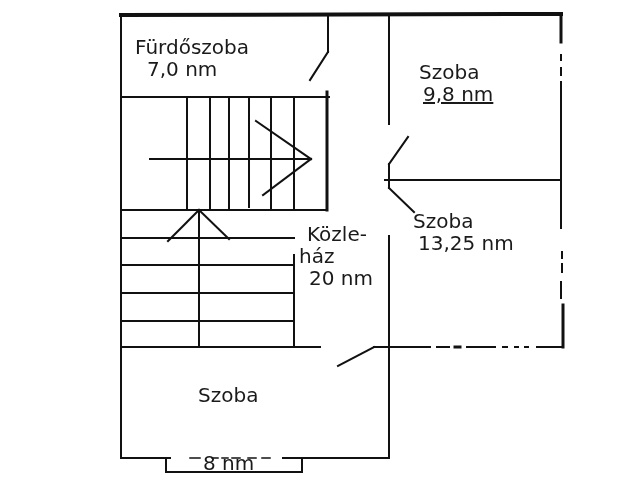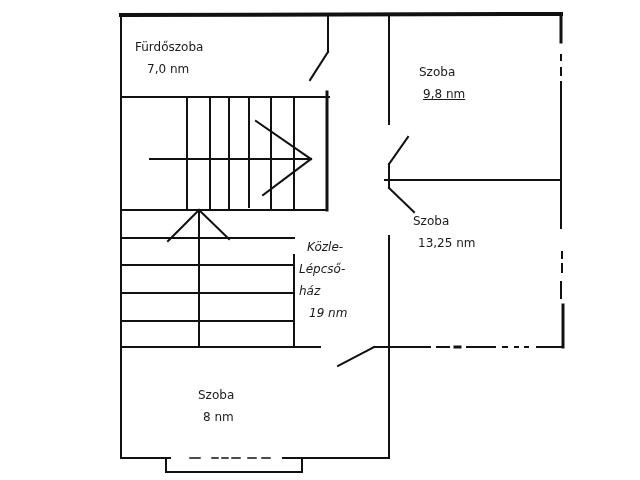--- a/index.html
+++ b/index.html
@@ -1,18 +1,18 @@
 <!DOCTYPE html>
 <html><head>
 <meta charset="utf-8">
 <style>
   html, body { margin:0; padding:0; background:#ffffff; }
   body { width:640px; height:480px; position:relative; overflow:hidden; font-family:"DejaVu Sans", sans-serif; }
   svg.plan { position:absolute; left:0; top:0; }
-  .label { position:absolute; color:#1a1a1a; font-family:"DejaVu Sans", sans-serif; font-size:12px; line-height:22px; white-space:nowrap; }
+  .label { position:absolute; color:#1a1a1a; font-family:"DejaVu Sans", sans-serif; font-size:20px; line-height:22px; white-space:nowrap; }
 </style>
 </head>
 <body>
 
 <svg class="plan" width="640" height="480" viewBox="0 0 640 480">
   <g stroke="#111" fill="none" stroke-linecap="square">
 
     <line x1="121" y1="15" x2="561" y2="14" stroke-width="4"></line>
 
     <line x1="121" y1="15" x2="121" y2="458" stroke-width="2"></line>
@@ -99,23 +99,22 @@
 <div class="label" style="left:419px;top:61px;">
   <div>Szoba</div>
   <div style="padding-left:4px;text-decoration:underline;">9,8 nm</div>
 </div>
 
 <div class="label" style="left:413px;top:210px;">
   <div>Szoba</div>
   <div style="padding-left:5px;">13,25 nm</div>
 </div>
 
-<div class="label" style="left:299px;top:236px;font-style:italic;">
+<div class="label" style="left:299px;top:223px;">
   <div style="padding-left:8px;">Közle-</div>
-  <div>Lépcső-</div>
   <div>ház</div>
-  <div style="padding-left:10px;">19 nm</div>
+  <div style="padding-left:10px;">20 nm</div>
 </div>
 
 <div class="label" style="left:198px;top:384px;">
   <div>Szoba</div>
-  <div style="padding-left:5px;">8 nm</div>
+  <div style="padding-left:5px;margin-top:46px;">8 nm</div>
 </div>
 
 </body></html>

